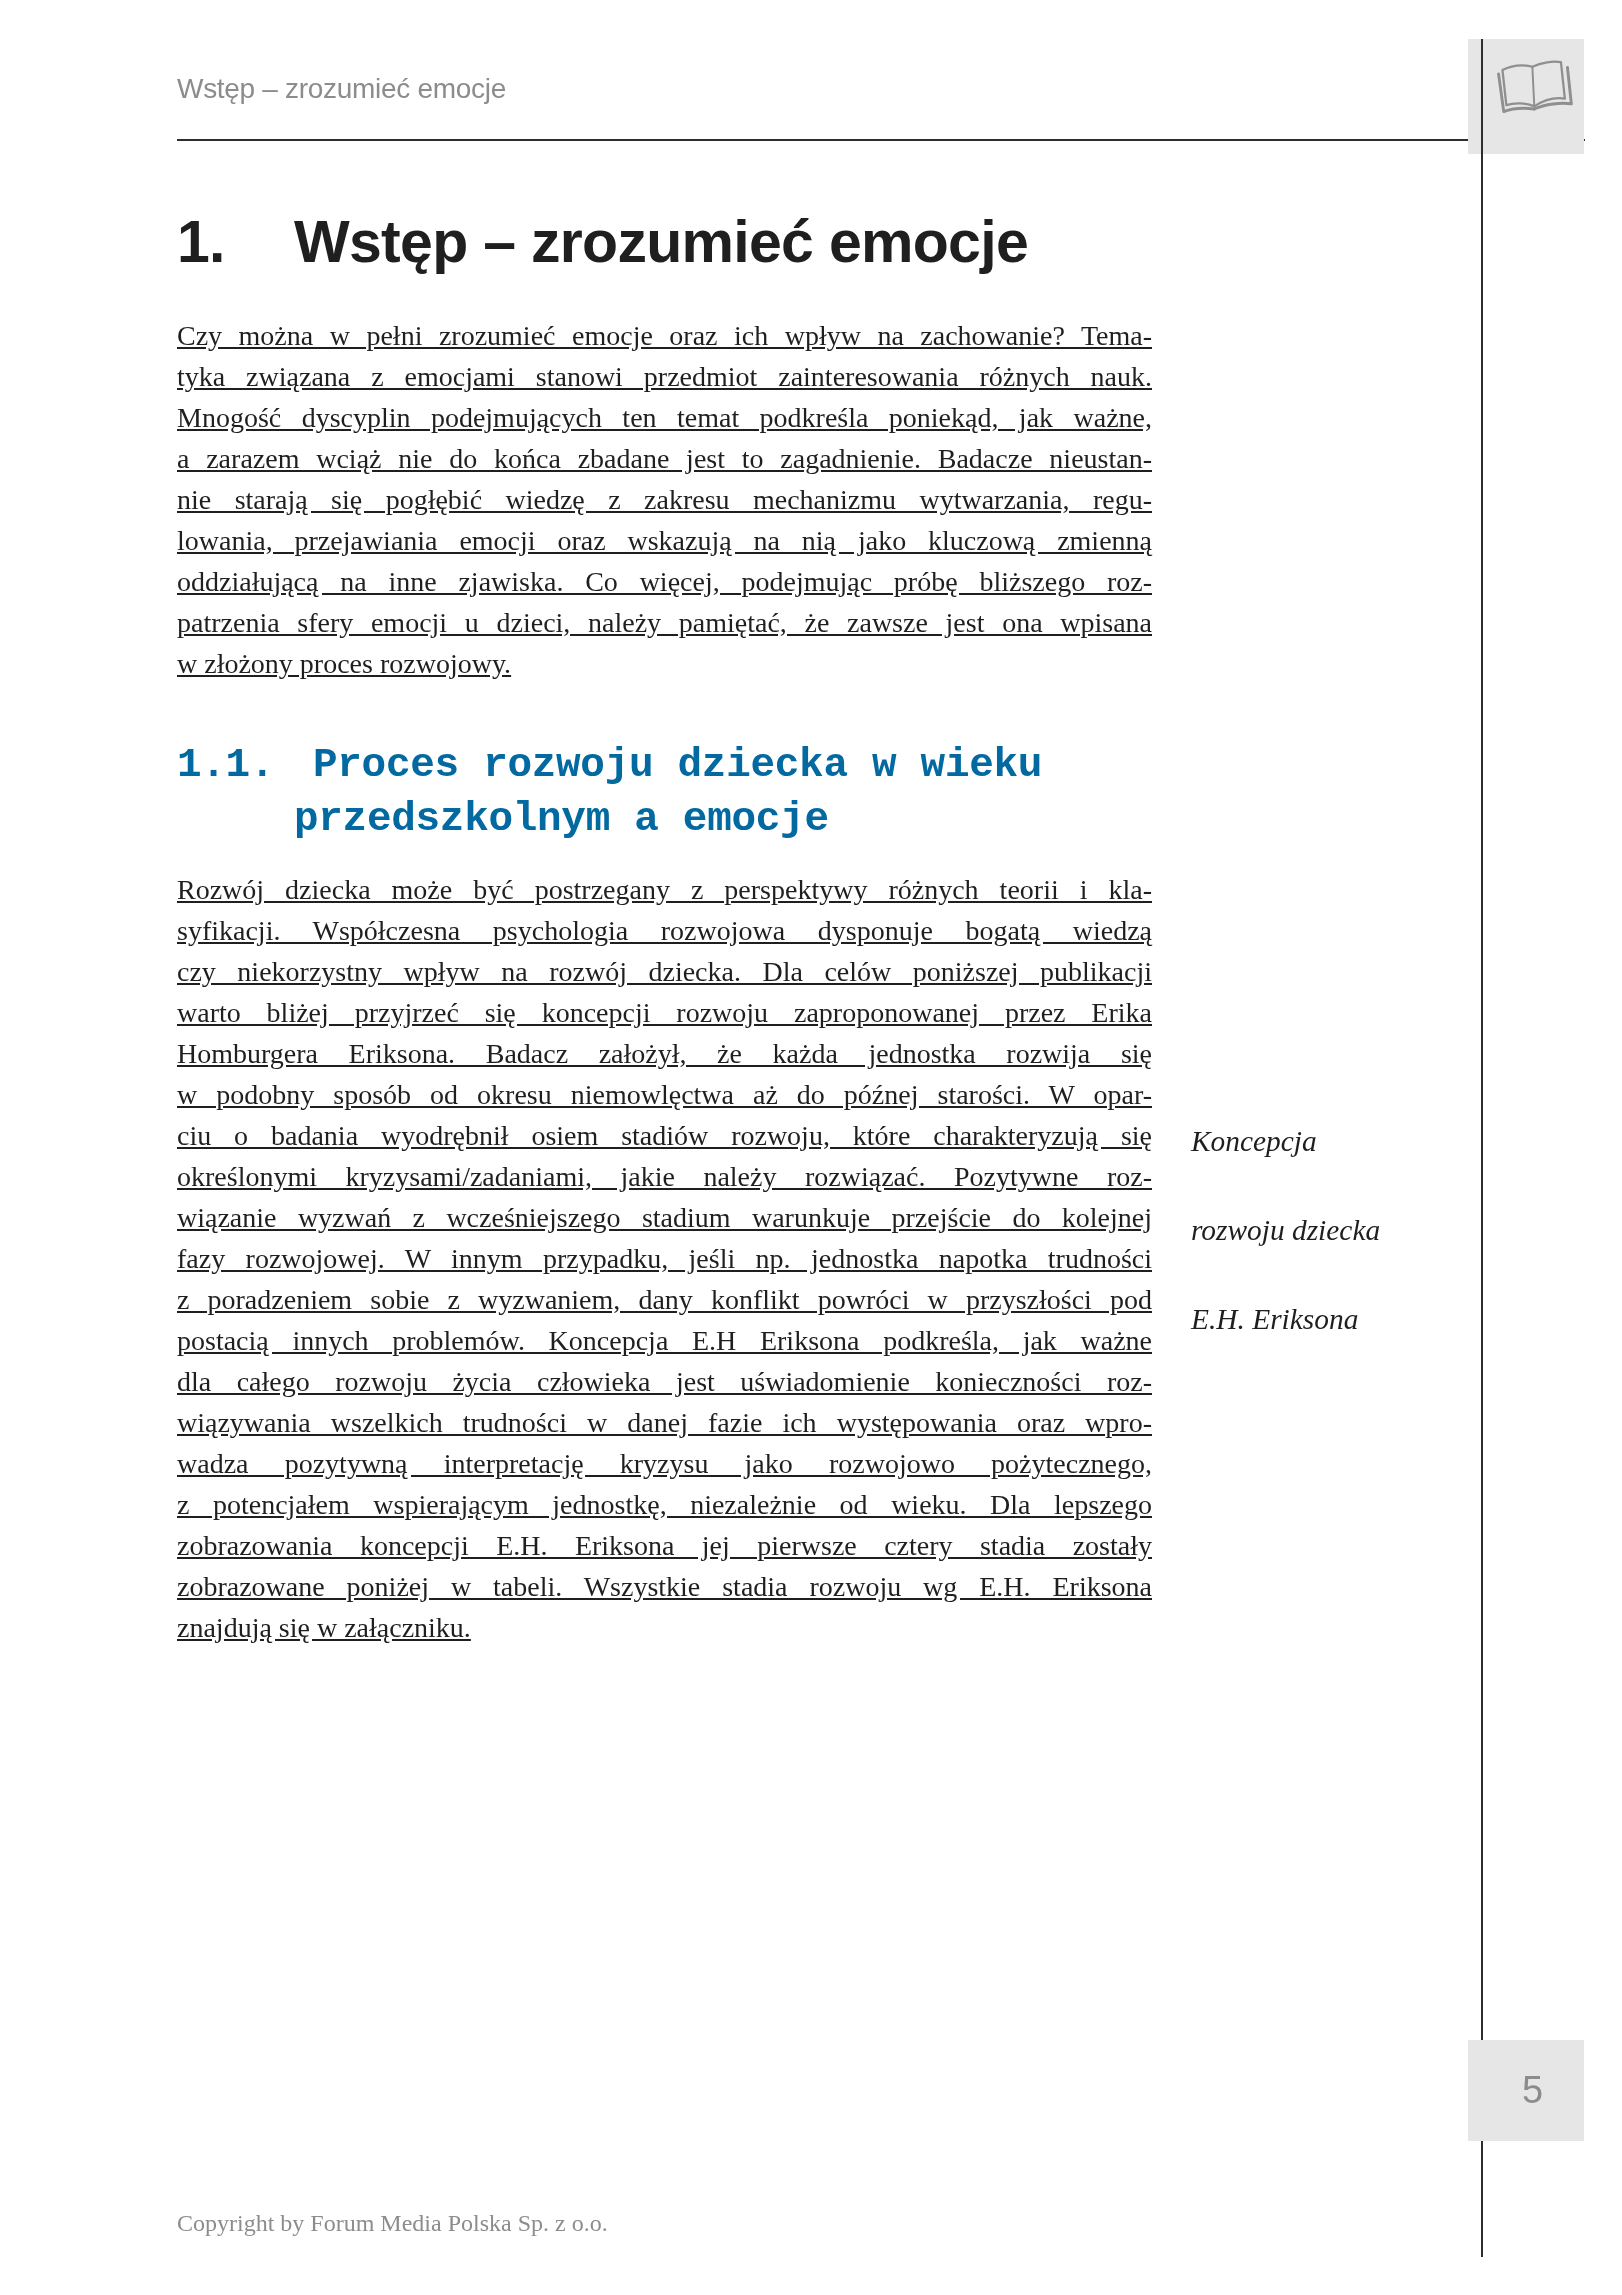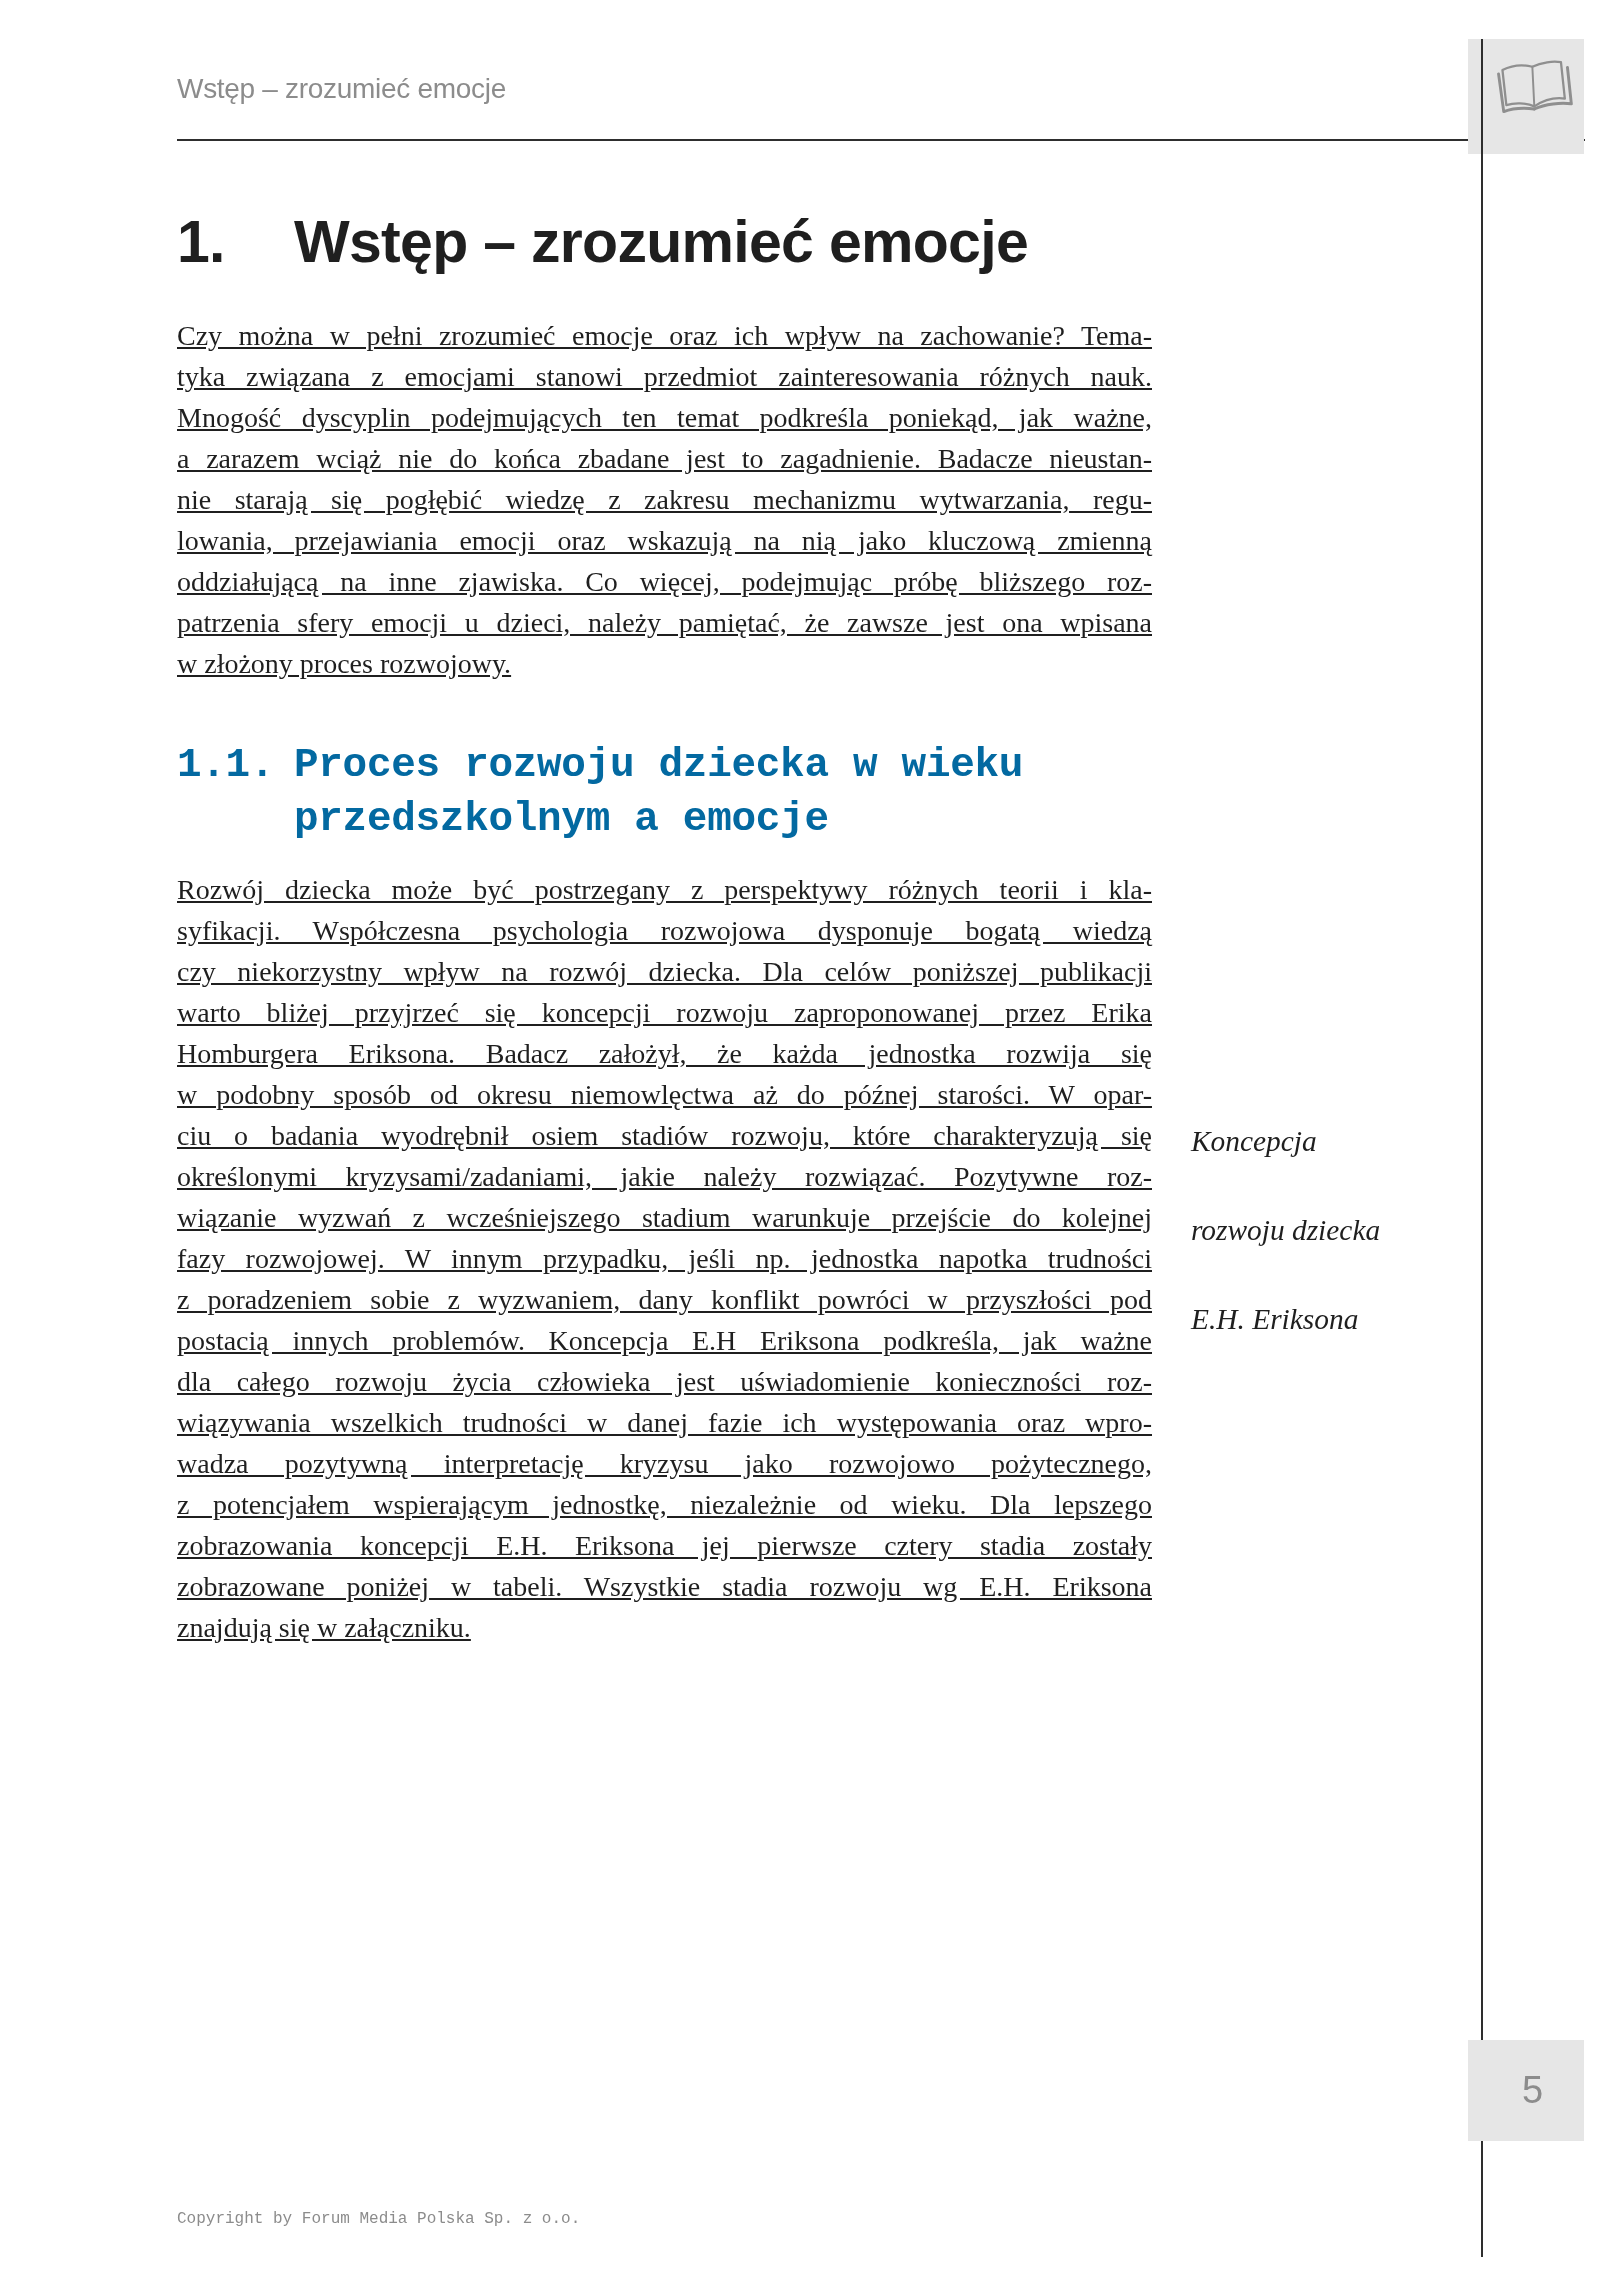--- a/index.html
+++ b/index.html
@@ -72,22 +72,22 @@
   }
   #page-number {
     position: absolute; left: 0; right: 0; top: 29.4px; text-align: center;
     font-family: "Liberation Sans", "DejaVu Sans", sans-serif;
     font-size: 38px; color: #8c8c8c; padding-left: 13px;
   }
 
   
   #footer {
     left: 177px; top: 2210px;
-    font-family: Liberation Mono, monospace;
-    font-size: 16px; color: #8c8c8c; white-space: nowrap;
+    font-family: Liberation Serif, serif;
+    font-size: 24px; color: #8c8c8c; white-space: nowrap;
   }
 </style>
 </head>
 <body>
 
 <div id="running-header" class="abs">Wstęp – zrozumieć emocje</div>
 <div id="header-rule" class="abs"></div>
 
 <div id="icon-box" class="abs">
   <svg id="book-icon" viewBox="0 0 122 100">
@@ -111,21 +111,21 @@
     <span class="line">a zarazem wciąż nie do końca zbadane jest to zagadnienie. Badacze nieustan-</span>
     <span class="line">nie starają się pogłębić wiedzę z zakresu mechanizmu wytwarzania, regu-</span>
     <span class="line">lowania, przejawiania emocji oraz wskazują na nią jako kluczową zmienną</span>
     <span class="line">oddziałującą na inne zjawiska. Co więcej, podejmując próbę bliższego roz-</span>
     <span class="line">patrzenia sfery emocji u dzieci, należy pamiętać, że zawsze jest ona wpisana</span>
     <span class="line last">w złożony proces rozwojowy.</span>
   </div>
 
 <div id="h2-number" class="abs h2">1.1.</div>
 <h2 id="h2-title" class="abs h2" style="margin:0">
-    <span style="display: block;">Proces rozwoju dziecka w wieku</span>
+    <span style="display: block; margin-left: 19px;">Proces rozwoju dziecka w wieku</span>
     <span style="display: block;">przedszkolnym a emocje</span>
   </h2>
 
 <div id="para-2" class="abs para">
     <span class="line">Rozwój dziecka może być postrzegany z perspektywy różnych teorii i kla-</span>
     <span class="line">syfikacji. Współczesna psychologia rozwojowa dysponuje bogatą wiedzą</span>
     <span class="line">czy niekorzystny wpływ na rozwój dziecka. Dla celów poniższej publikacji</span>
     <span class="line">warto bliżej przyjrzeć się koncepcji rozwoju zaproponowanej przez Erika</span>
     <span class="line">Homburgera Eriksona. Badacz założył, że każda jednostka rozwija się</span>
     <span class="line">w podobny sposób od okresu niemowlęctwa aż do późnej starości. W opar-</span>

